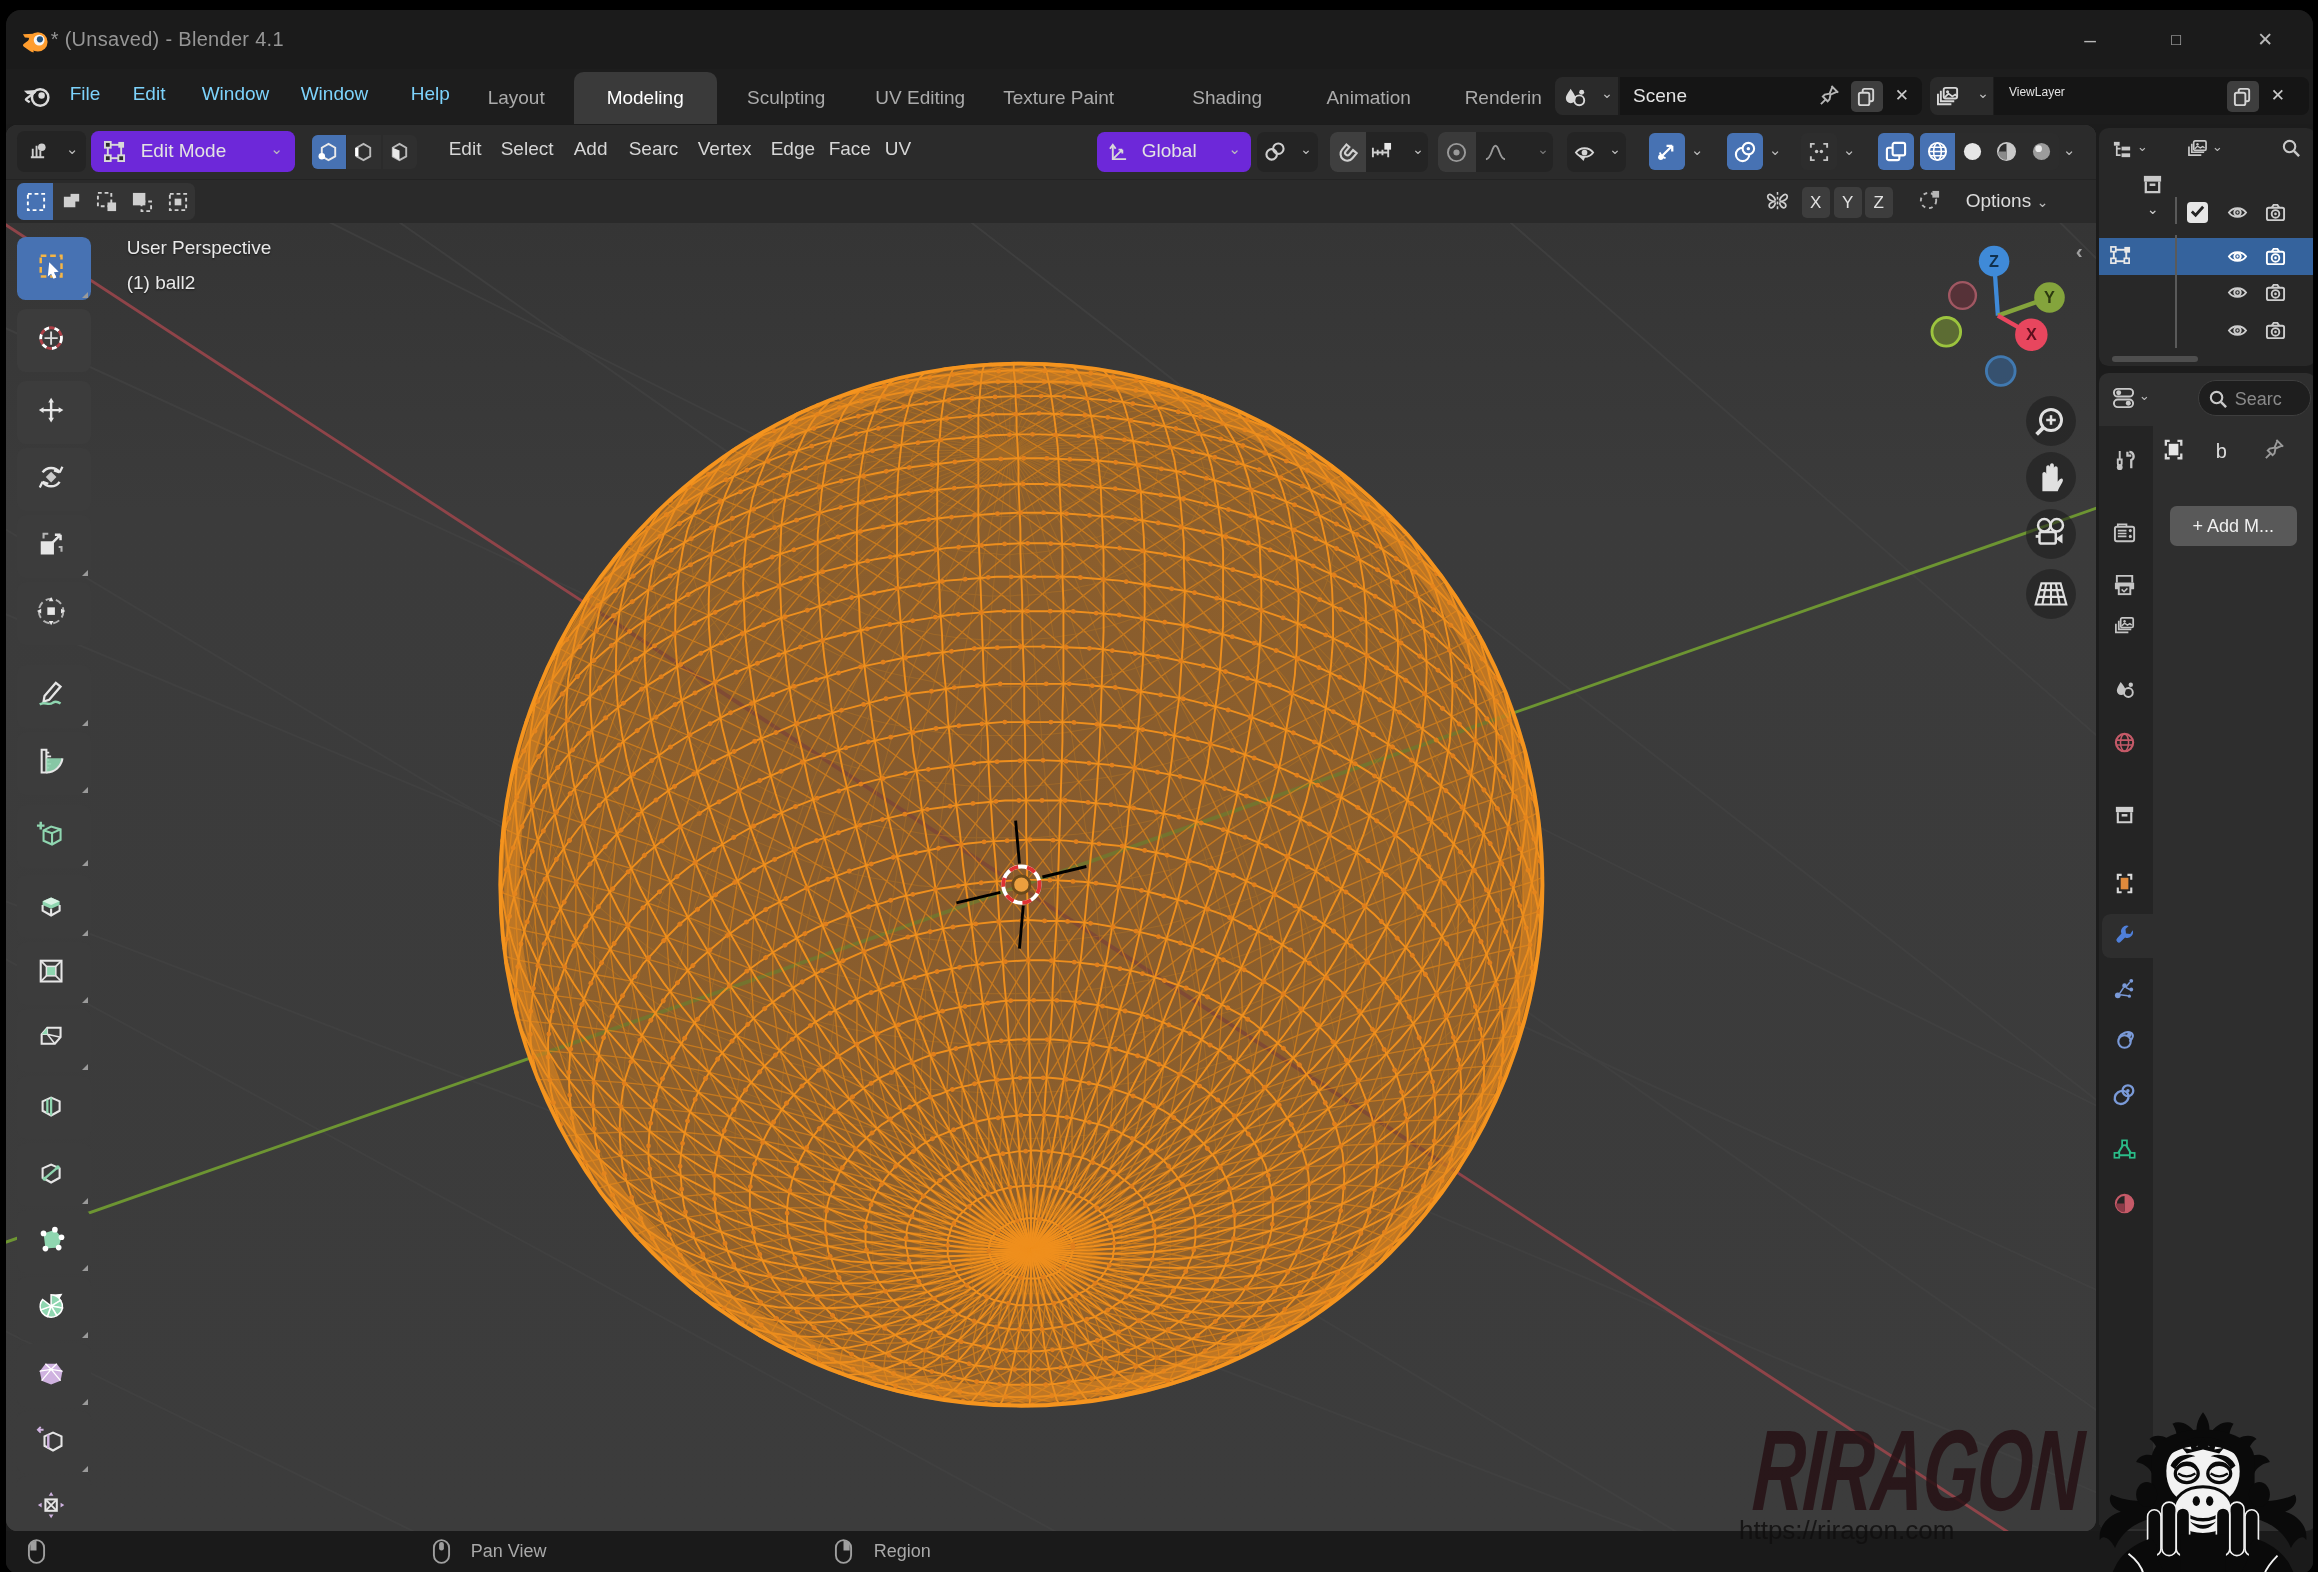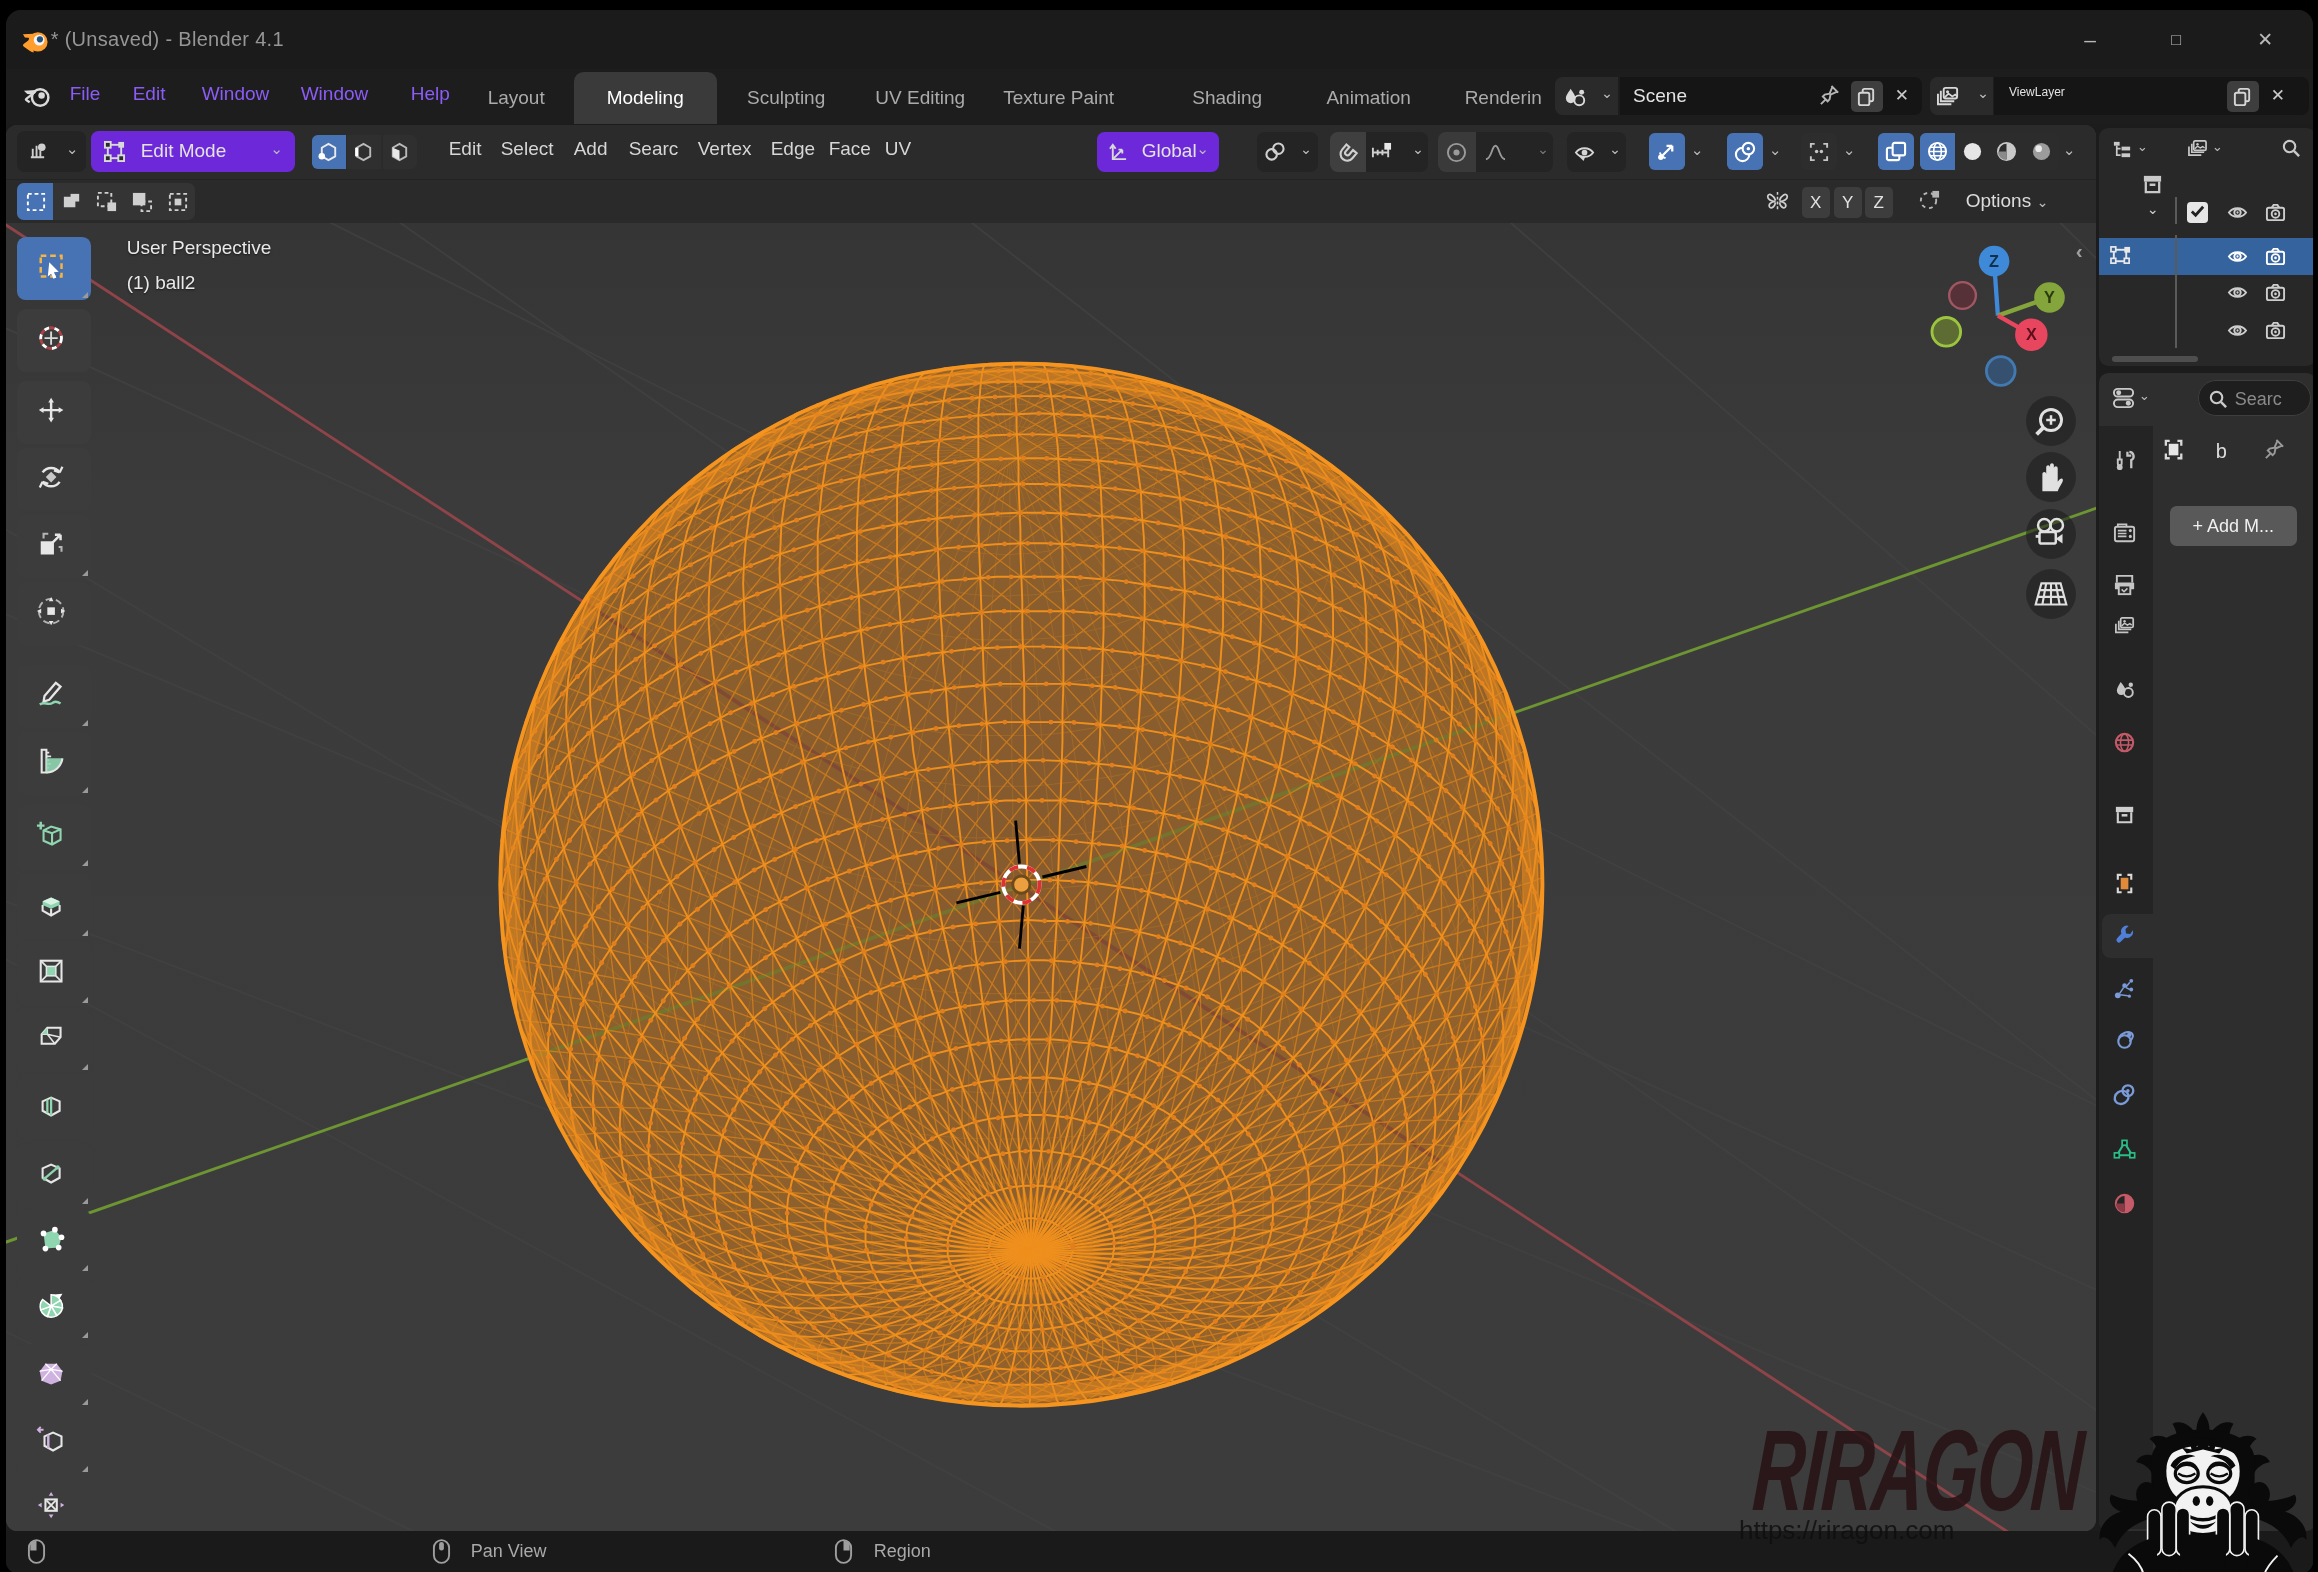--- a/index.html
+++ b/index.html
@@ -1,21 +1,21 @@
 <!DOCTYPE html>
 <html><head><meta charset="utf-8"><style>
 *{margin:0;padding:0;box-sizing:border-box}
 html,body{width:2318px;height:1572px;background:#000;font-family:"Liberation Sans",sans-serif;overflow:hidden}
 .abs{position:absolute}
 #win{position:absolute;left:5.7px;top:9.6px;width:2307px;height:1563px;background:#1c1c1c;border-radius:15.3px 15.3px 11.5px 11.5px;overflow:hidden}
 #titlebar{position:absolute;left:0;top:0;width:100%;height:59px;background:#1b1b1b}
 #title-text{position:absolute;left:45px;top:18px;font-size:20px;color:#969696;letter-spacing:0.3px}
 .winbtn{position:absolute;top:15.3px;width:29px;height:29px;color:#b9b9b9;font-size:21px;text-align:center;line-height:29px}
 #topbar{position:absolute;left:0;top:59px;width:100%;height:55px;background:#1d1d1d}
-.menu{position:absolute;top:14.3px;font-size:19px;color:#8b5cf6}
+.menu{position:absolute;top:14.3px;font-size:19px;color:#7dd3fc}
 .tab{position:absolute;top:3.8px;height:52px;line-height:52px;font-size:19px;color:#ababab;text-align:center}
 .tab.active{background:#3a3a3a;color:#fff;border-radius:9.6px 9.6px 0 0}
 #main{position:absolute;left:0;top:115px;width:2090px;height:1406px;border-radius:11.5px;background:#3b3b3b;overflow:hidden}
 #hdr2{position:absolute;left:0;top:0;width:100%;height:54px;background:#2b2b2b}
 #tset{position:absolute;left:0;top:54px;width:100%;height:44px;background:#2a2a2a;border-top:1px solid #232323}
 #vp{position:absolute;left:0;top:98px;width:2090px;height:1308px;background:linear-gradient(180deg,#353535 0%,#3b3b3b 22%,#3c3c3c 100%)}
 .pill{position:absolute;background:#6d28d9;border-radius:7.6px;color:#e3e3e3}
 .hmenu{position:absolute;top:13.4px;font-size:19px;color:#d6d6d6}
 .tbtn{position:absolute;left:11.5px;width:74px;height:63px;background:#3c3c3c;border-radius:8.6px}
 .tbtn.act{background:#4772b3}
@@ -121,21 +121,21 @@
             <path d="M6 16 L6 7 L13 10 L13 20 Z" fill="#e8e8e8"></path>
           </svg></div>
         <div class="hmenu" style="left:443px">Edit</div>
         <div class="hmenu" style="left:495px">Select</div>
         <div class="hmenu" style="left:568px">Add</div>
         <div class="hmenu" style="left:623px">Searc</div>
         <div class="hmenu" style="left:692px">Vertex</div>
         <div class="hmenu" style="left:765px">Edge</div>
         <div class="hmenu" style="left:823px">Face</div>
         <div class="hmenu" style="left:879px">UV</div>
-        <div class="pill" style="left:1091px;top:7.6px;width:122px;height:40px"><svg width="21" height="19" viewBox="0 0 22 20" style="margin:10.5px 0 0 11.5px" xmlns="http://www.w3.org/2000/svg">
+        <div class="pill" style="left:1091px;top:7.6px;width:154px;height:40px"><svg width="21" height="19" viewBox="0 0 22 20" style="margin:10.5px 0 0 11.5px" xmlns="http://www.w3.org/2000/svg">
             <path d="M5 3 L5 17 L19 17" fill="none" stroke="#d9d9d9" stroke-width="2"></path>
             <path d="M5 17 L15 7 M15 7 L15 11 M15 7 L11 7" fill="none" stroke="#d9d9d9" stroke-width="2"></path>
             <path d="M2 6 L5 2 L8 6" fill="none" stroke="#d9d9d9" stroke-width="2"></path>
           </svg><span style="position:absolute;left:45px;top:7.6px;font-size:19px">Global</span><span class="chev" style="position:absolute;right:9.6px;top:7.6px;font-size:15.3px">⌄</span></div>
         <div class="pill" style="left:1251px;top:7.6px;width:61px;height:40px;background:#242424"><svg width="22" height="20" viewBox="0 0 23 21" style="margin:9.6px 0 0 7.6px" xmlns="http://www.w3.org/2000/svg">
             <circle cx="8" cy="13" r="5.5" fill="none" stroke="#cfcfcf" stroke-width="2.2"></circle>
             <circle cx="15" cy="7" r="5.5" fill="none" stroke="#cfcfcf" stroke-width="2.2"></circle>
           </svg><span class="chev" style="position:absolute;right:5.7px;top:8.6px;font-size:14.3px">⌄</span></div>
         <div class="pill" style="left:1324px;top:7.6px;width:98px;height:40px;background:#242424">
           <span class="abs" style="left:0;top:0;width:36px;height:40px;background:#3f3f3f;border-radius:7.6px 0 0 7.6px"><svg width="24" height="22" viewBox="0 0 25 23" style="margin:9.6px 0 0 6.7px" xmlns="http://www.w3.org/2000/svg">

